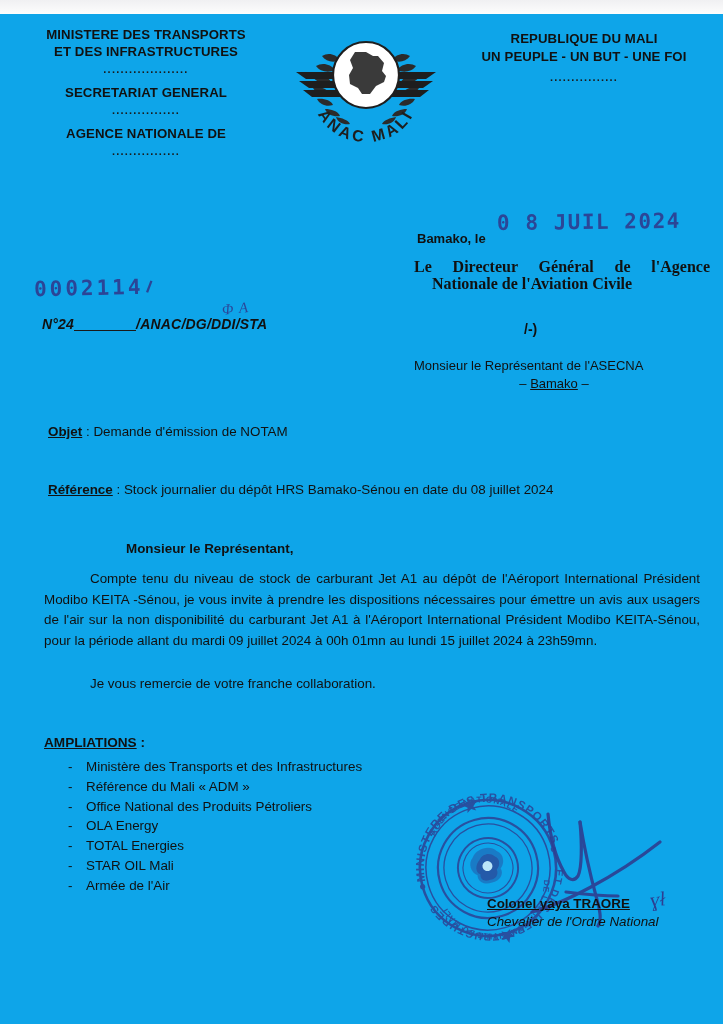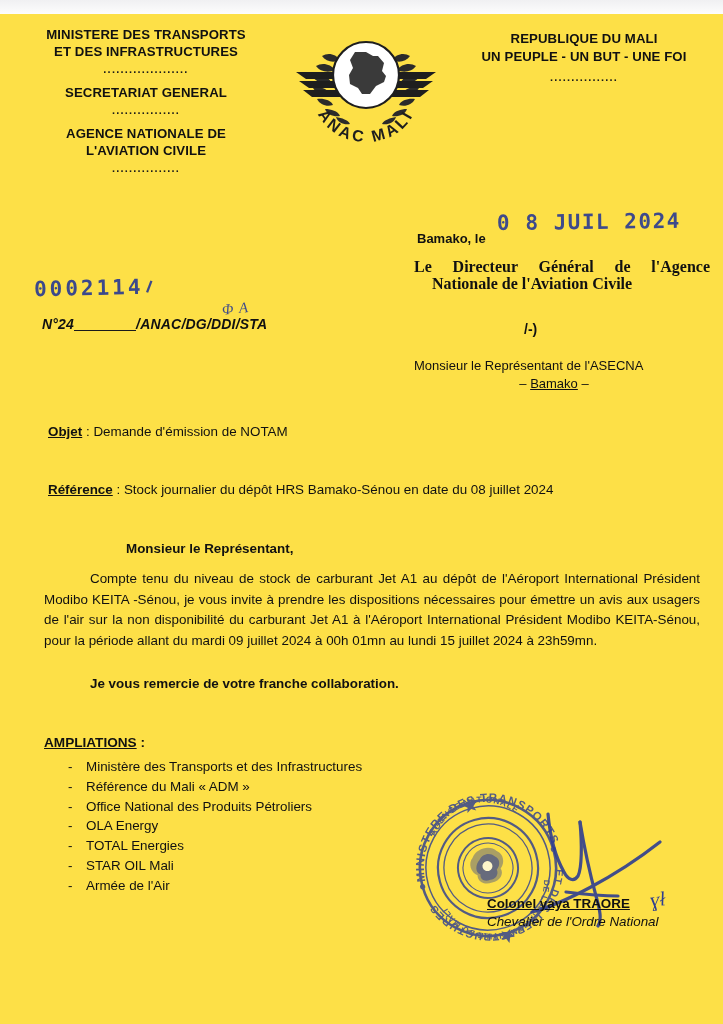--- a/index.html
+++ b/index.html
@@ -9,21 +9,21 @@
     background: #ffffff;
   }
   body {
     font-family: "Liberation Sans", sans-serif;
     color: #111111;
   }
   #page {
     position: relative;
     width: 723px;
     height: 1024px;
-    background: #fde047;
+    background: #0ea5e9;
     overflow: hidden;
   }
   
   #page::before {
     content: "";
     position: absolute;
     top: 0; left: 0; right: 0;
     height: 14px;
     background: linear-gradient(to bottom, #f0f0f2 0%, #fdfdfd 100%);
     pointer-events: none;
@@ -174,21 +174,21 @@
   }
   .para {
     left: 44px; top: 569px; width: 656px;
     font-size: 13.4px;
     line-height: 20.5px;
     text-align: justify;
     text-indent: 46px;
   }
   .thanks {
     left: 90px; top: 676px;
-    font-weight: bold;
+    font-weight: normal;
     font-size: 13.4px;
   }
 
   
   .ampl-title {
     left: 44px; top: 735px;
     font-weight: bold;
     font-size: 13.6px;
   }
   .ampl-title u { }
@@ -245,21 +245,20 @@
     <div>MINISTERE DES TRANSPORTS</div>
     <div>ET DES INFRASTRUCTURES</div>
     <div class="gap4"></div>
     <div class="dotline">····················</div>
     <div class="gap4"></div>
     <div>SECRETARIAT GENERAL</div>
     <div class="gap4"></div>
     <div class="dotline">················</div>
     <div class="gap4"></div>
     <div>AGENCE NATIONALE DE</div>
-    <div>L'AVIATION CIVILE</div>
     <div class="gap4"></div>
     <div class="dotline">················</div>
   </div>
 
   <div class="abs hdr-right">
     <div>REPUBLIQUE DU MALI</div>
     <div>UN PEUPLE - UN BUT - UNE FOI</div>
     <div class="gap6"></div>
     <div class="dotline">················</div>
   </div>

